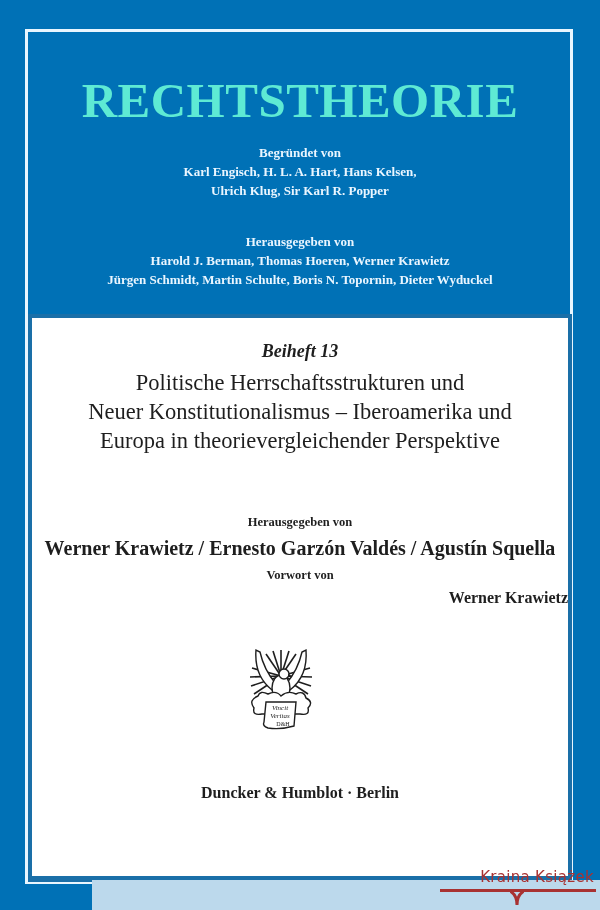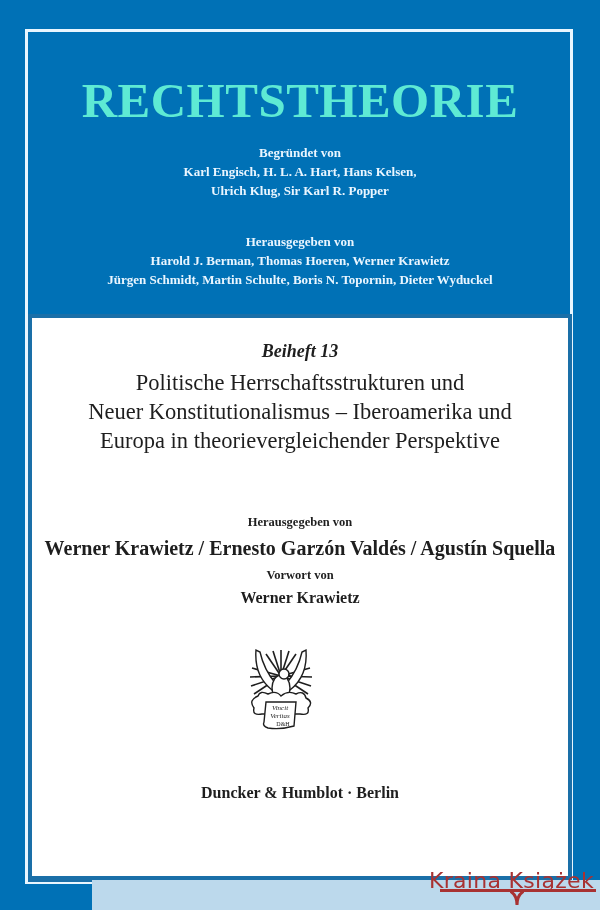--- a/index.html
+++ b/index.html
@@ -32,30 +32,30 @@
   .panel {
     position: absolute; left: 32px; top: 318px; width: 536px; height: 558px;
     background: #ffffff; text-align: center; color: #1e1e1e;
   }
   .volume { position: absolute; left: 0; right: 0; top: 23px; font-size: 18px; font-style: italic; font-weight: bold; }
   .book-title { position: absolute; left: 0; right: 0; top: 50px; font-size: 22.5px; font-weight: normal; line-height: 29px; }
   .book-title span { display: block; white-space: nowrap; }
   .ed-label { position: absolute; left: 0; right: 0; top: 197px; font-size: 12.5px; font-weight: bold; }
   .ed-names { position: absolute; left: 0; right: 0; top: 219px; font-size: 20px; font-weight: bold; }
   .fw-label { position: absolute; left: 0; right: 0; top: 250px; font-size: 12.5px; font-weight: bold; }
-  .fw-name { position: absolute; left: 0; right: 0; top: 271px; font-size: 16px; font-weight: bold; }
+  .fw-name { position: absolute; left: 0; right: 0; top: 271px; font-size: 16px; font-weight: bold; text-align: right; }
   .logo { position: absolute; left: 214px; top: 328px; width: 70px; height: 86px; }
   .publisher { position: absolute; left: 0; right: 0; top: 466px; font-size: 16px; font-weight: bold; }
   .watermark-band {
     position: absolute; left: 92px; top: 880px; width: 508px; height: 30px;
     background: #bcd9ec;
   }
   .watermark-text {
     position: absolute; right: 6px; top: 868px;
-    font-family: "DejaVu Sans", sans-serif; font-size: 22px; color: #a83232;
+    font-family: "DejaVu Sans", sans-serif; font-size: 15px; color: #a83232;
     letter-spacing: 0.3px;
   }
   .watermark-line {
     position: absolute; left: 440px; top: 889px; width: 156px; height: 3px; background: #a83232;
   }
   .watermark-notch {
     position: absolute; left: 510px; top: 891px; width: 14px; height: 14px;
   }
 </style>
 </head>

